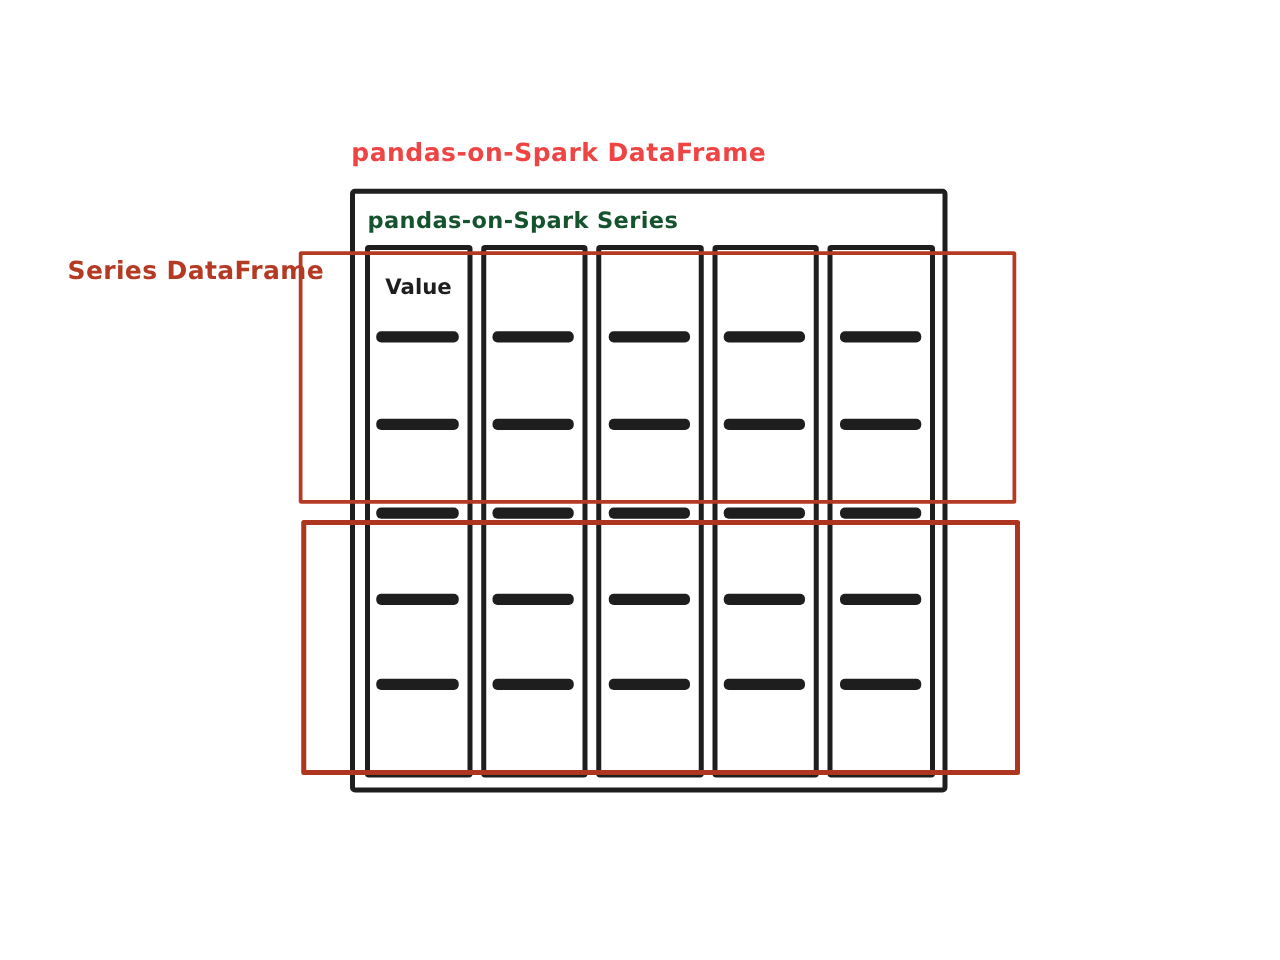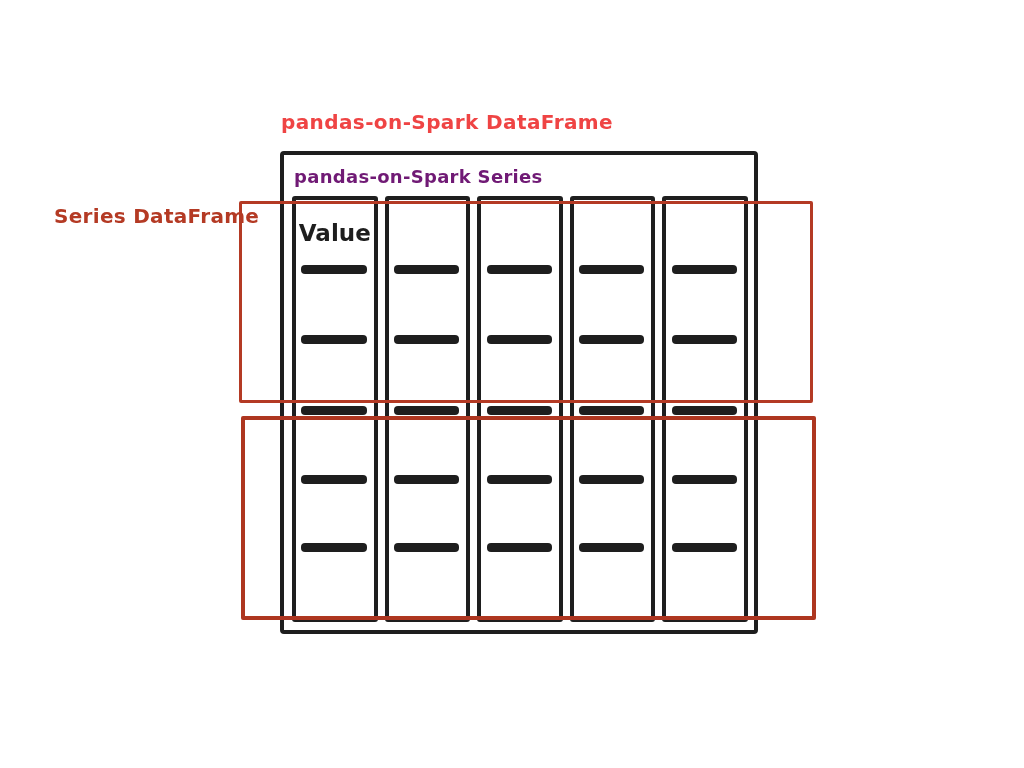--- a/index.html
+++ b/index.html
@@ -41,21 +41,21 @@
     z-index: 1;
   }
 
   .series-label {
     position: absolute;
     left: 294px;
     top: 166px;
     font-size: 18px;
     font-weight: 600;
     letter-spacing: 0.3px;
-    color: #701a75;
+    color: #14532d;
     white-space: nowrap;
     z-index: 2;
   }
 
   .columns-row {
     position: absolute;
     left: 292px;
     top: 196px;
     width: 456px;
     height: 426px;
@@ -69,21 +69,21 @@
     border: 4px solid #1e1e1e;
     border-radius: 3px;
     background: #ffffff;
   }
   .value-label {
     position: absolute;
     top: 20px;
     left: 0;
     width: 100%;
     text-align: center;
-    font-size: 23px;
+    font-size: 17px;
     font-weight: 600;
     color: #1e1e1e;
   }
   .value-dash {
     position: absolute;
     left: 7%;
     width: 84%;
     height: 9px;
     border-radius: 4px;
     background: #1e1e1e;

